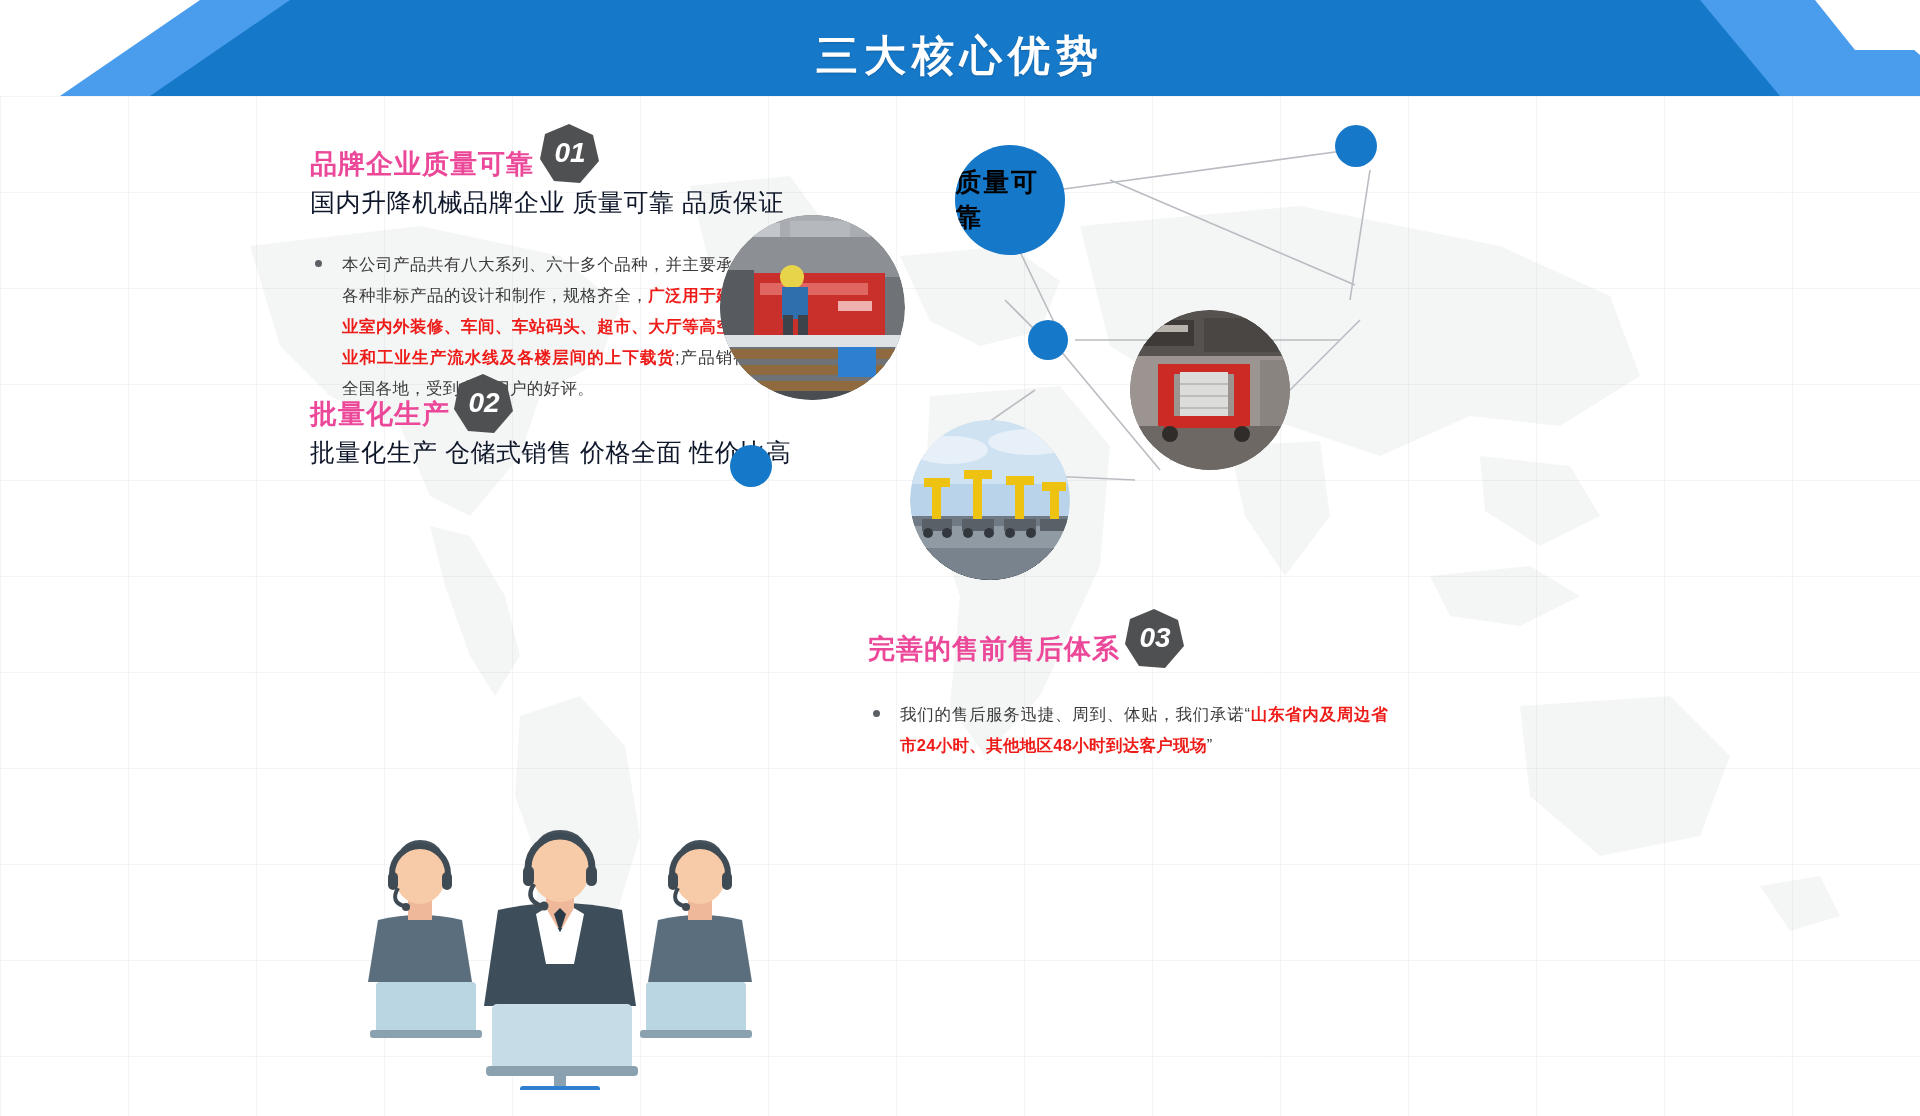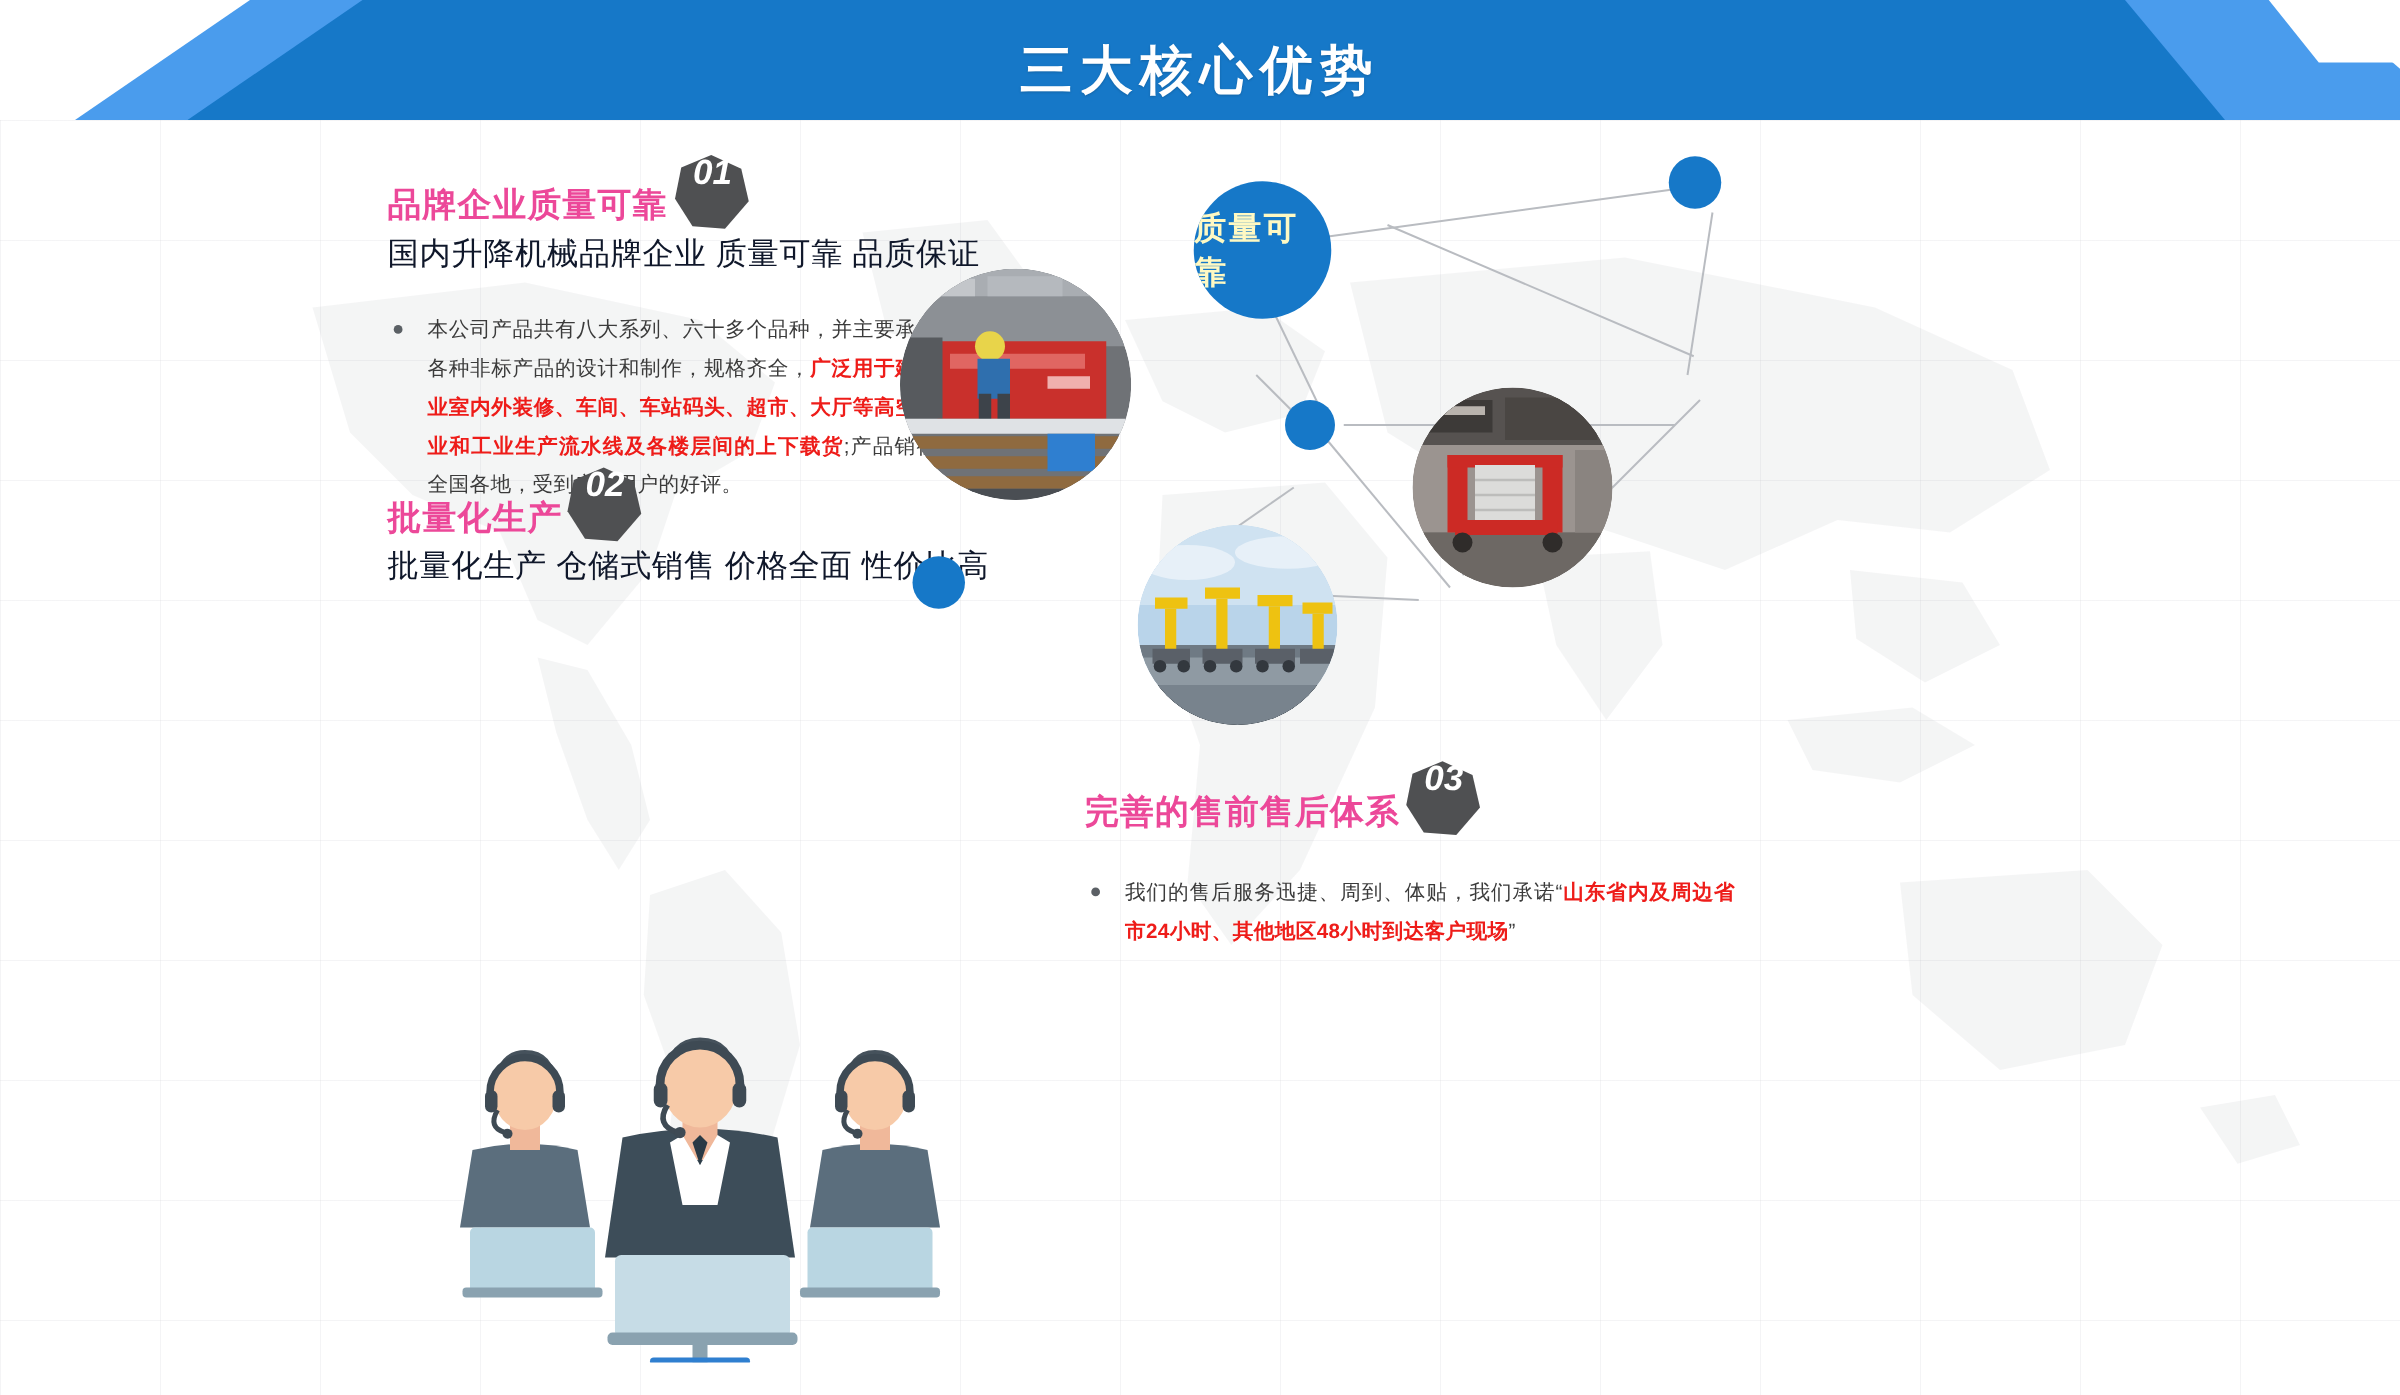--- a/index.html
+++ b/index.html
@@ -36,21 +36,21 @@
   #content{position:absolute;inset:0;z-index:10;}
 
   .block{position:absolute;}
   .head-row{display:flex;align-items:flex-end;gap:0;position:relative;}
   .head-title{
     color:#ec4899;font-size:27px;font-weight:bold;letter-spacing:1px;
     line-height:1.1;white-space:nowrap;position:relative;z-index:3;
   }
   .badge{
     position:absolute;width:62px;height:62px;z-index:2;
-    display:flex;align-items:flex-start;justify-content:center;
+    display:flex;align-items:center;justify-content:center;
   }
   .badge svg{position:absolute;inset:0;}
   .badge span{
     position:relative;z-index:2;color:#ffffff;
     font-size:28px;font-weight:bold;font-style:italic;letter-spacing:0;
     transform:translate(1px,-1px);
   }
   .sub-title{
     color:#0f172a;font-size:25px;letter-spacing:.5px;white-space:nowrap;
     margin-top:6px;
@@ -69,21 +69,21 @@
   .red{color:#ee1c19;font-weight:bold;}
 
   
   #network{position:absolute;left:860px;top:140px;width:1030px;height:520px;z-index:11;}
   #network svg.lines{position:absolute;left:0;top:0;}
 
   .node{position:absolute;border-radius:50%;overflow:hidden;}
   .node.blue{background:#1678c8;}
   .node-label{
     position:absolute;inset:0;display:flex;align-items:center;justify-content:center;
-    color:#fef9c3;font-size:26px;font-weight:bold;letter-spacing:2px;
+    color:#000000;font-size:26px;font-weight:bold;letter-spacing:2px;
   }
 
   
   .ph{position:absolute;inset:0;}
 
   
   #agents{position:absolute;left:340px;top:790px;width:440px;height:300px;z-index:11;}
 </style>
 </head>
 <body>

